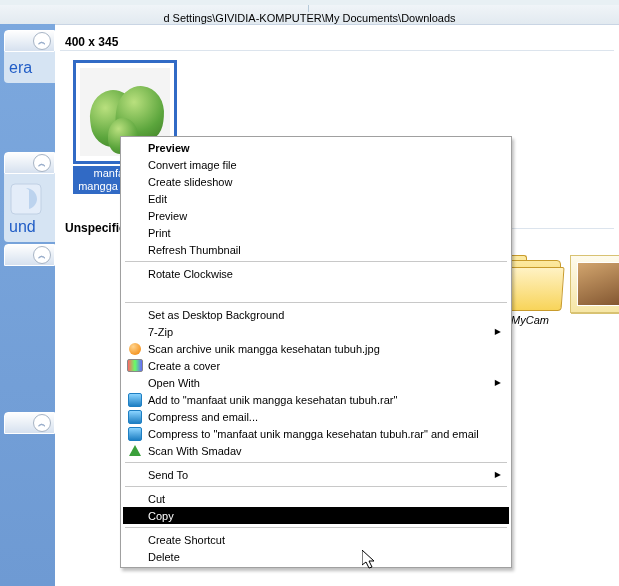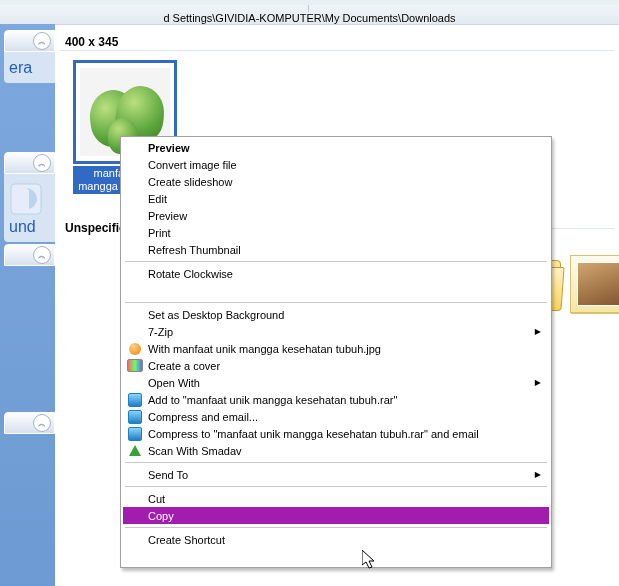--- a/index.html
+++ b/index.html
@@ -250,21 +250,21 @@
     width: 60px; height: 42px;
     background: linear-gradient(160deg, #d2a56e, #7a4e2a);
     border: 1px solid #fff;
   }
 
   
   .menu {
     position: absolute;
     left: 120px;
     top: 136px;
-    width: 432px;
+    width: 392px;
     background: #fff;
     border: 1px solid #a0a0a0;
     box-shadow: 2px 3px 3px rgba(0,0,0,0.25);
     padding: 2px;
     box-sizing: border-box;
   }
   .mi {
     display: flex;
     align-items: center;
     height: 17px;
@@ -290,21 +290,21 @@
     overflow: hidden;
   }
   .mi.sub::after {
     content: "▶";
     position: absolute;
     right: 8px;
     font-size: 8px;
     color: #000;
   }
   .mi.hl {
-    background: #a21caf;
+    background: #000000;
     color: #fff;
   }
   .sep {
     height: 1px;
     margin: 3px 2px;
     background: #c8c8c8;
   }
 
   
   .ico-orange { width:12px;height:12px;border-radius:50%;background:radial-gradient(circle at 35% 30%, #ffd38c, #f08000);}
@@ -464,21 +464,21 @@
         <span class="mi-text">Set as Desktop Background</span>
     </div>
     <div class="mi sub">
       <span class="mi-ico"></span>
         <span class="mi-text">7-Zip</span>
     </div>
     <div class="mi">
       <span class="mi-ico">
           <span class="ico-orange"></span>
         </span>
-      <span class="mi-text">With manfaat unik mangga kesehatan tubuh.jpg</span>
+      <span class="mi-text">Scan archive unik mangga kesehatan tubuh.jpg</span>
     </div>
     <div class="mi">
       <span class="mi-ico">
           <span class="ico-paint"></span>
         </span>
       <span class="mi-text">Create a cover</span>
     </div>
     <div class="mi sub">
       <span class="mi-ico"></span>
         <span class="mi-text">Open With</span>
@@ -527,20 +527,21 @@
     </div>
 
     <div class="sep"></div>
 
     <div class="mi">
       <span class="mi-ico"></span>
         <span class="mi-text">Create Shortcut</span>
     </div>
     <div class="mi">
       <span class="mi-ico"></span>
+        <span class="mi-text">Delete</span>
     </div>
 
   </div>
 
   <div class="cursor">
     <svg width="16" height="22">
       <polygon points="0,0 0,15 4,12 7,18 10,17 7,11 12,11" fill="#fff" stroke="#000" stroke-width="1"></polygon>
     </svg>
   </div>
 

